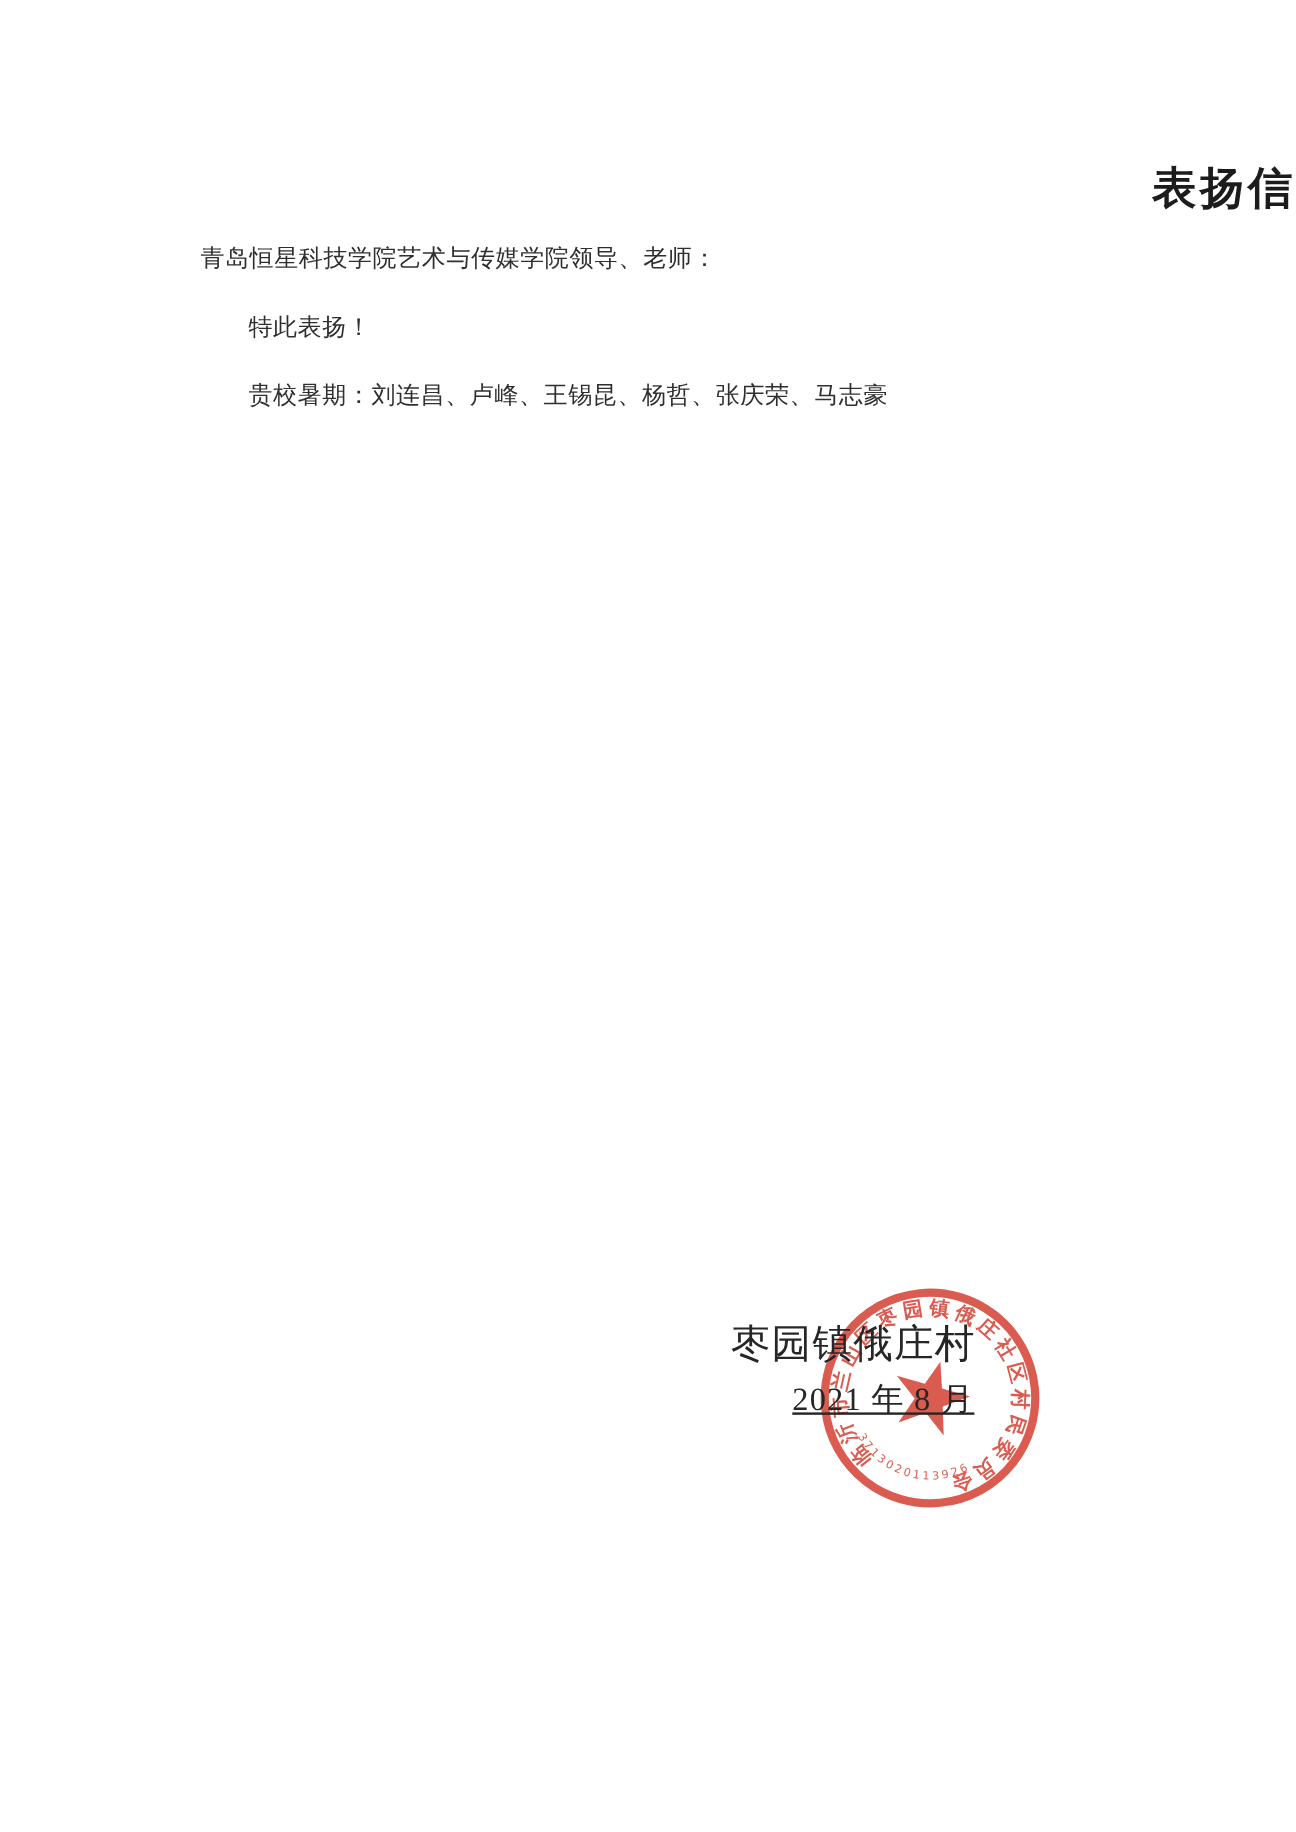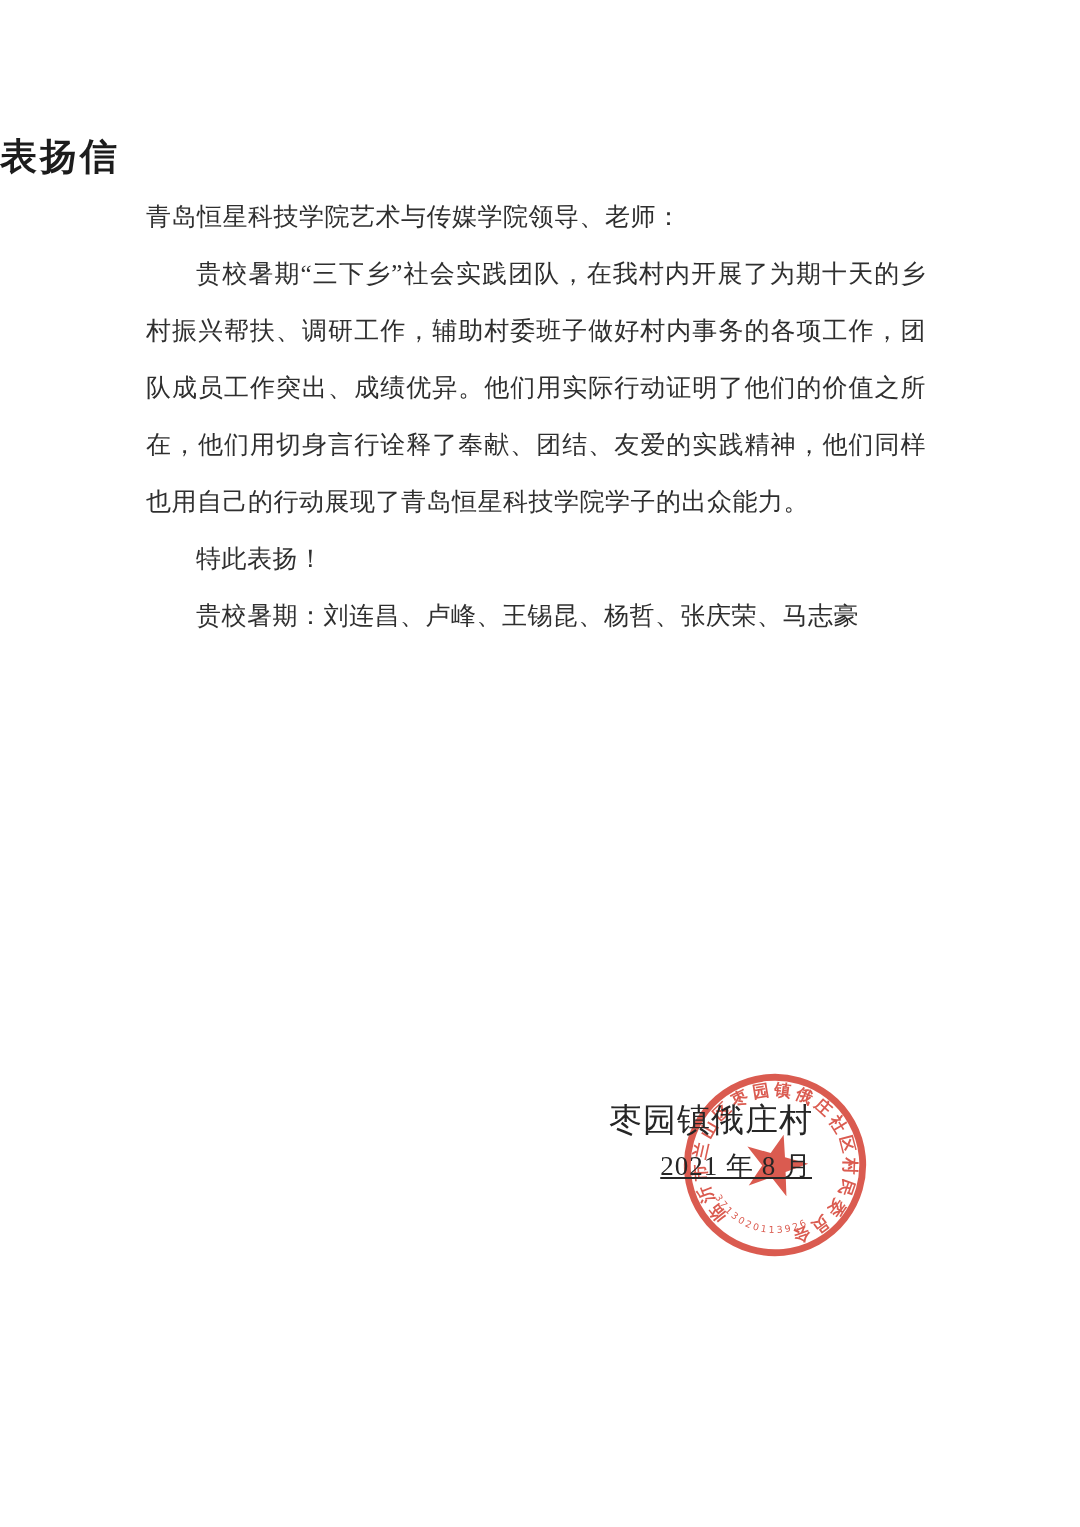--- a/index.html
+++ b/index.html
@@ -15,32 +15,32 @@
     overflow: hidden;
     font-family: "Liberation Serif", "DejaVu Serif", serif;
     color: #2f2f2f;
   }
   .letter-title {
     position: absolute;
     top: 132px;
     left: 0;
     width: 1080px;
     margin: 0;
-    text-align: left;
+    text-align: right;
     font-size: 37px;
     font-weight: bold;
     letter-spacing: 3px;
     color: #1c1c1c;
   }
   .letter-body {
     position: absolute;
     top: 188px;
-    left: 146px;
+    left: 167px;
     width: 780px;
-    font-size: 25px;
+    font-size: 20px;
     line-height: 57px;
     text-align: justify;
     text-justify: inter-character;
     letter-spacing: 0.5px;
   }
   .letter-body p {
     margin: 0;
     text-indent: 2em;
   }
   .letter-body p.no-indent {
@@ -95,21 +95,20 @@
 </style>
 </head>
 <body>
 
 <div class="page">
 
   <h1 class="letter-title">表扬信</h1>
 
   <div class="letter-body">
     <p class="no-indent">青岛恒星科技学院艺术与传媒学院领导、老师：</p>
-    <p>贵校暑期“三下乡”社会实践团队，在我村内开展了为期十天的乡村振兴帮扶、调研工作，辅助村委班子做好村内事务的各项工作，团队成员工作突出、成绩优异。他们用实际行动证明了他们的价值之所在，他们用切身言行诠释了奉献、团结、友爱的实践精神，他们同样也用自己的行动展现了青岛恒星科技学院学子的出众能力。</p>
     <p>特此表扬！</p>
     <p>贵校暑期：刘连昌、卢峰、王锡昆、杨哲、张庆荣、马志豪</p>
   </div>
 
   <div class="seal-wrap">
     <svg viewBox="0 0 200 200" xmlns="http://www.w3.org/2000/svg">
       <defs>
         <path id="sealArcTop" d="M 59.3,158.2 A 71,71 0 1 1 140.7,158.2" fill="none"></path>
         <path id="sealArcBottom" d="M 42,138 A 69.3,69.3 0 0 0 158,138" fill="none"></path>
       </defs>

